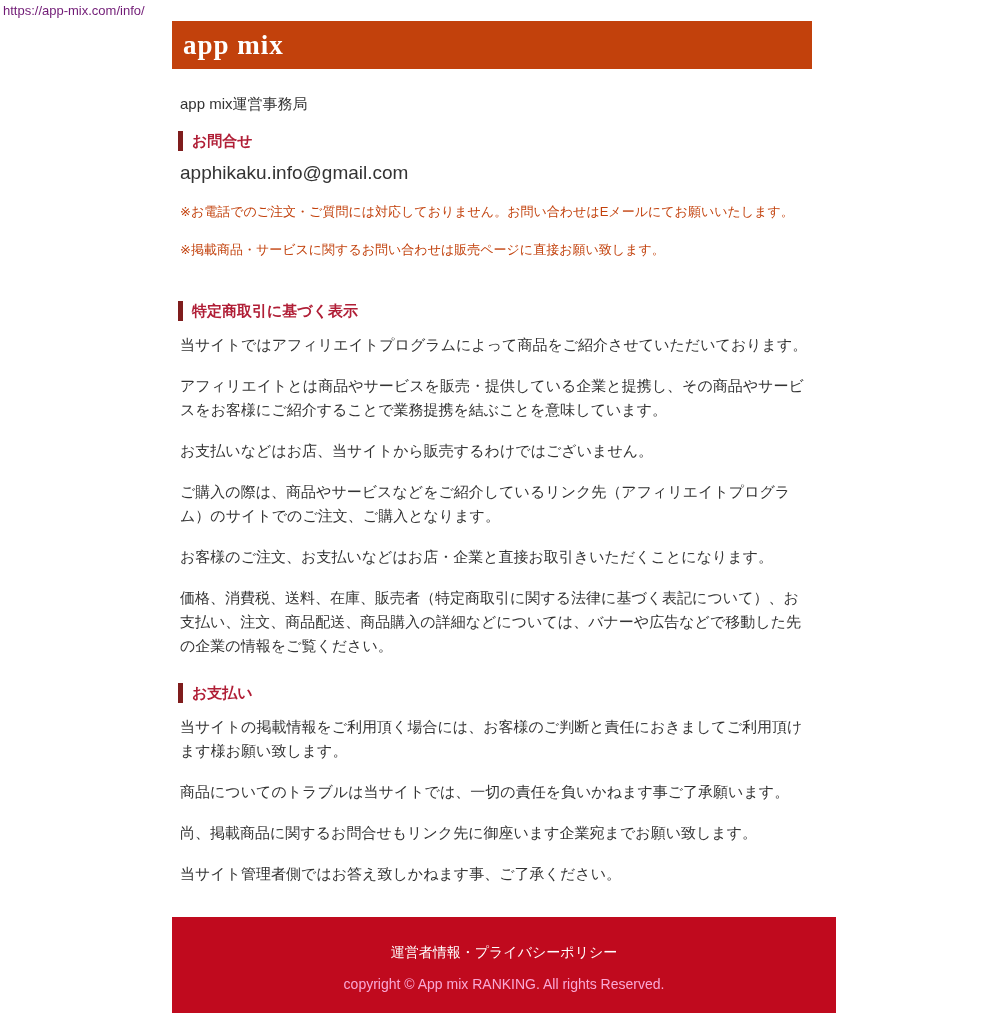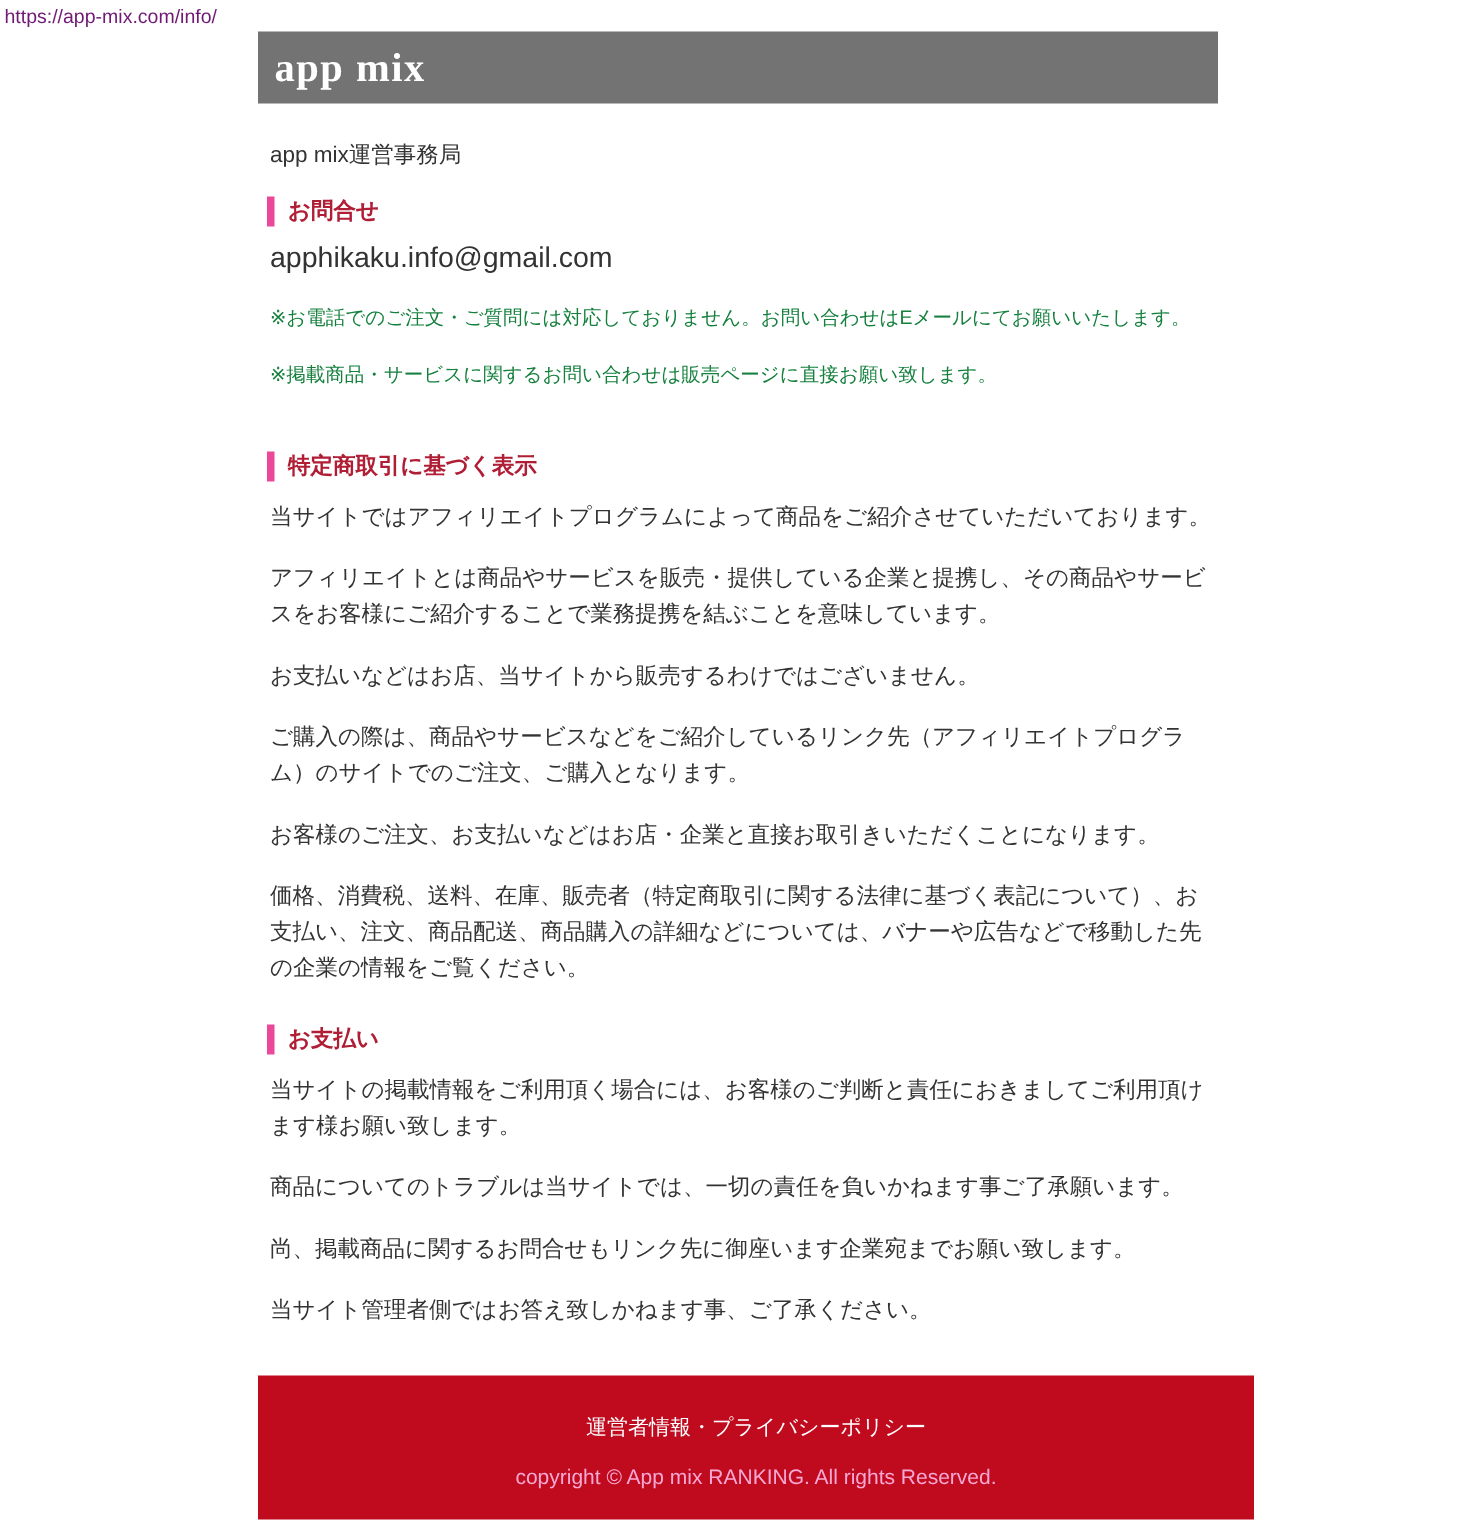--- a/index.html
+++ b/index.html
@@ -20,21 +20,21 @@
   }
   .container {
     position: relative;
     margin-left: 172px;
     width: 640px;
     padding-top: 21px;
   }
   .site-header {
     width: 640px;
     height: 48px;
-    background: #737373;
+    background: #c2410c;
     display: flex;
     align-items: center;
     padding-left: 11px;
   }
   .site-title {
     font-family: "Liberation Serif", "DejaVu Serif", serif;
     font-weight: bold;
     font-size: 27px;
     color: #ffffff;
     letter-spacing: 1px;
@@ -46,33 +46,33 @@
   }
   .section-contact   { margin-top: 16px; }
   .section-tokutei   { margin-top: 41px; }
   .section-disclaimer{ margin-top: 25px; }
   h2.sec-heading {
     margin: 0 0 11px 6px;
     font-size: 15px;
     font-weight: bold;
     line-height: 20px;
     color: #b01e36;
-    border-left: 5px solid #ec4899;
+    border-left: 5px solid #7f1d1d;
     padding-left: 9px;
   }
   .email {
     margin: 0 0 0 8px;
     font-size: 19px;
     line-height: 22px;
   }
   p.note {
     margin: 18px 0 0 8px;
     font-size: 13px;
     line-height: 20px;
-    color: #15803d;
+    color: #c2410c;
   }
   p.body-p {
     margin: 12px 0 17px 8px;
     font-size: 15px;
     line-height: 24px;
     color: #333333;
   }
   .site-footer {
     margin-top: 31px;
     width: 664px;

